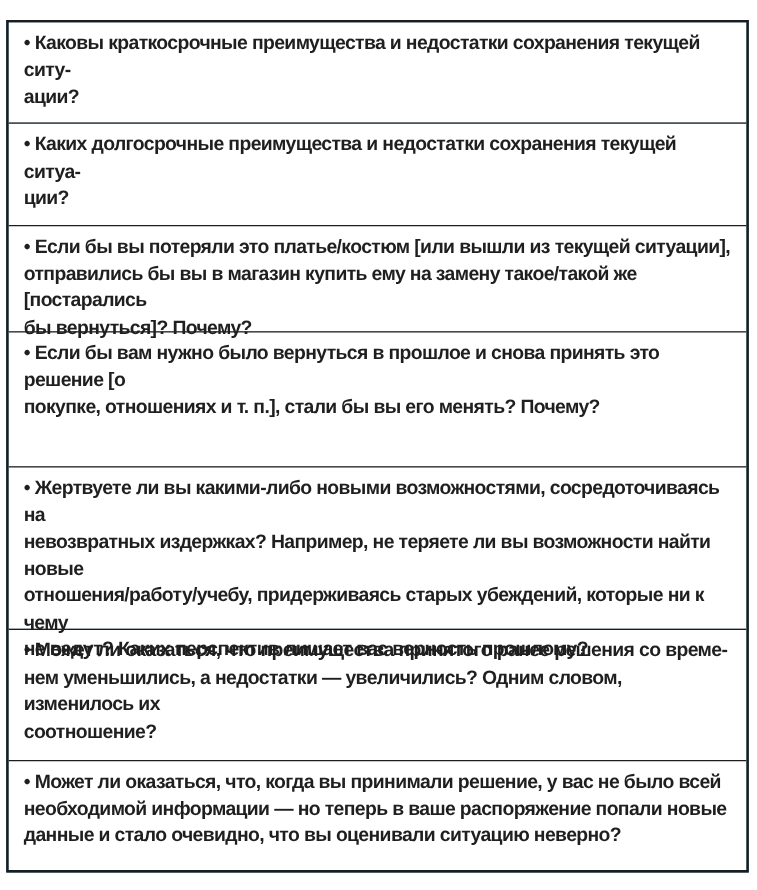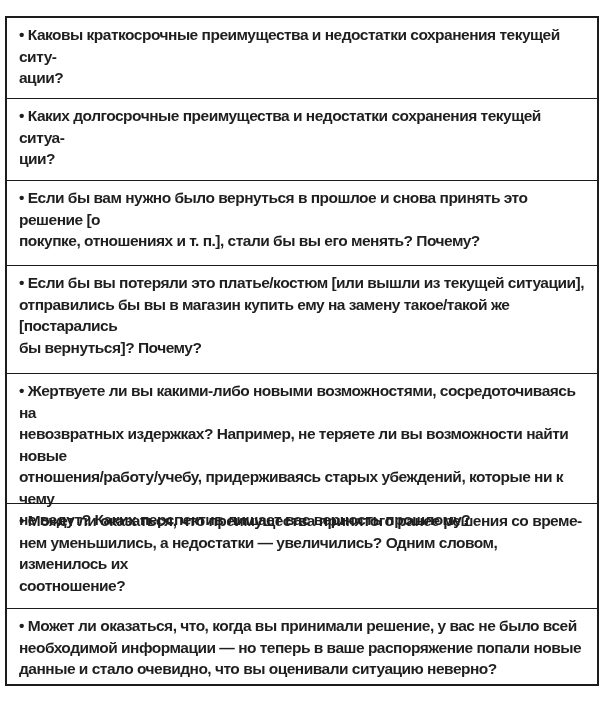--- a/index.html
+++ b/index.html
@@ -31,21 +31,21 @@
   }
   .qrow + .qrow {
     border-top: 1.5px solid #1c1c1c;
   }
   .qrow:nth-of-type(1) { height: 80px; }
   .qrow:nth-of-type(2) { height: 82px; }
   .qrow:nth-of-type(3) { height: 85px; }
   .qrow:nth-of-type(4) { height: 108px; }
   .qrow:nth-of-type(5) { height: 130px; }
   .qrow:nth-of-type(6) { height: 105px; }
-  .qrow:nth-of-type(7) { height: 76px; }
+  .qrow:nth-of-type(7) { height: 88px; }
   .qrow p {
     margin: 0;
     font-family: "Liberation Sans", "DejaVu Sans", sans-serif;
     font-weight: 700;
     font-size: 15.5px;
     line-height: 21.5px;
     letter-spacing: -0.5px;
     color: #1f1f1f;
     white-space: pre-line;
     word-break: normal;
@@ -58,27 +58,27 @@
   <div class="qtable">
     <div class="qrow">
       <p>• Каковы краткосрочные преимущества и недостатки сохранения текущей ситу-
 ации?</p>
     </div>
     <div class="qrow">
       <p>• Каких долгосрочные преимущества и недостатки сохранения текущей ситуа-
 ции?</p>
     </div>
     <div class="qrow">
-      <p>• Если бы вам нужно было вернуться в прошлое и снова принять это решение [о
-покупке, отношениях и т. п.], стали бы вы его менять? Почему?</p>
-    </div>
-    <div class="qrow">
       <p>• Если бы вы потеряли это платье/костюм [или вышли из текущей ситуации],
 отправились бы вы в магазин купить ему на замену такое/такой же [постарались
 бы вернуться]? Почему?</p>
+    </div>
+    <div class="qrow">
+      <p>• Если бы вам нужно было вернуться в прошлое и снова принять это решение [о
+покупке, отношениях и т. п.], стали бы вы его менять? Почему?</p>
     </div>
     <div class="qrow">
       <p>• Жертвуете ли вы какими-либо новыми возможностями, сосредоточиваясь на
 невозвратных издержках? Например, не теряете ли вы возможности найти новые
 отношения/работу/учебу, придерживаясь старых убеждений, которые ни к чему
 не ведут? Каких перспектив лишает вас верность прошлому?</p>
     </div>
     <div class="qrow">
       <p>• Может ли оказаться, что преимущества принятого ранее решения со време-
 нем уменьшились, а недостатки — увеличились? Одним словом, изменилось их

